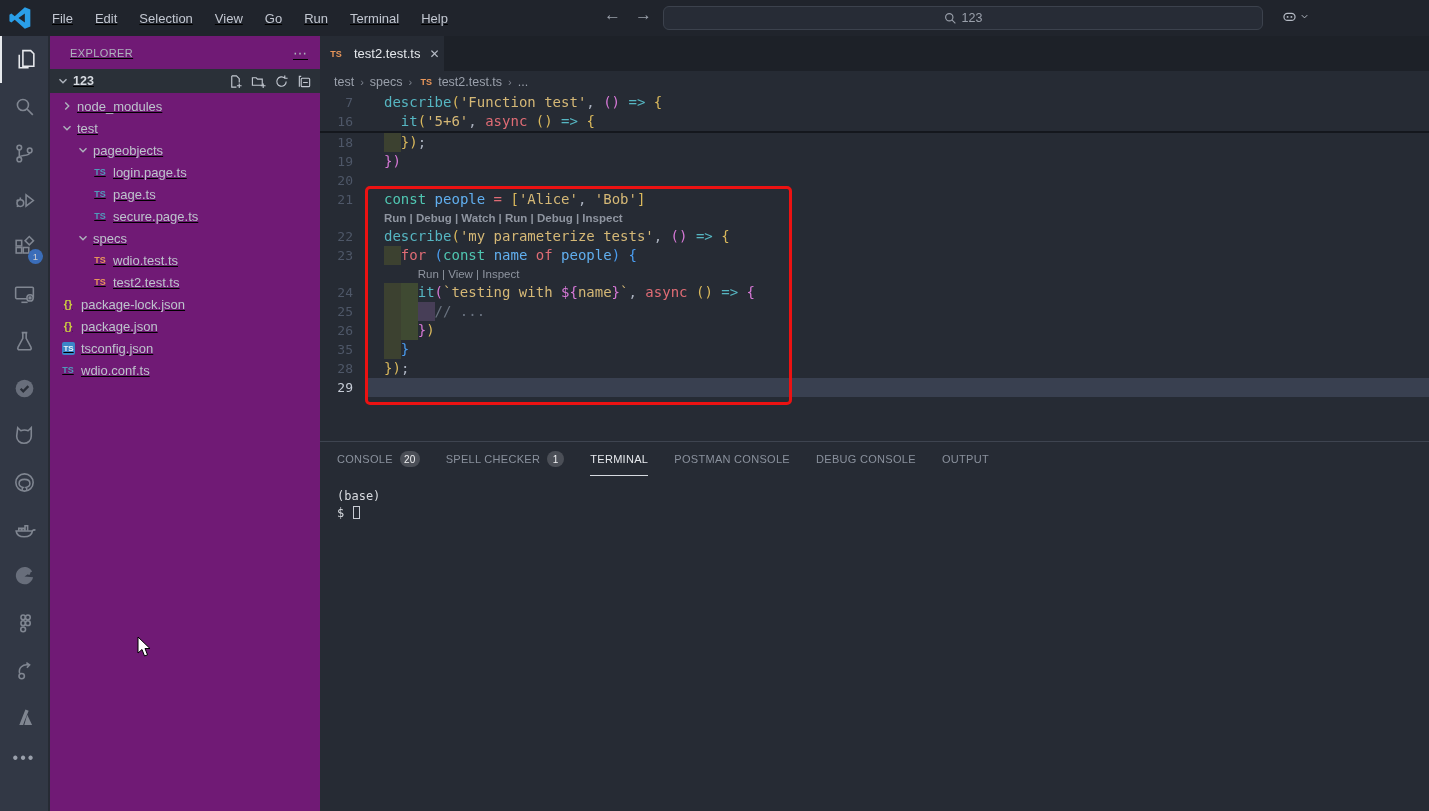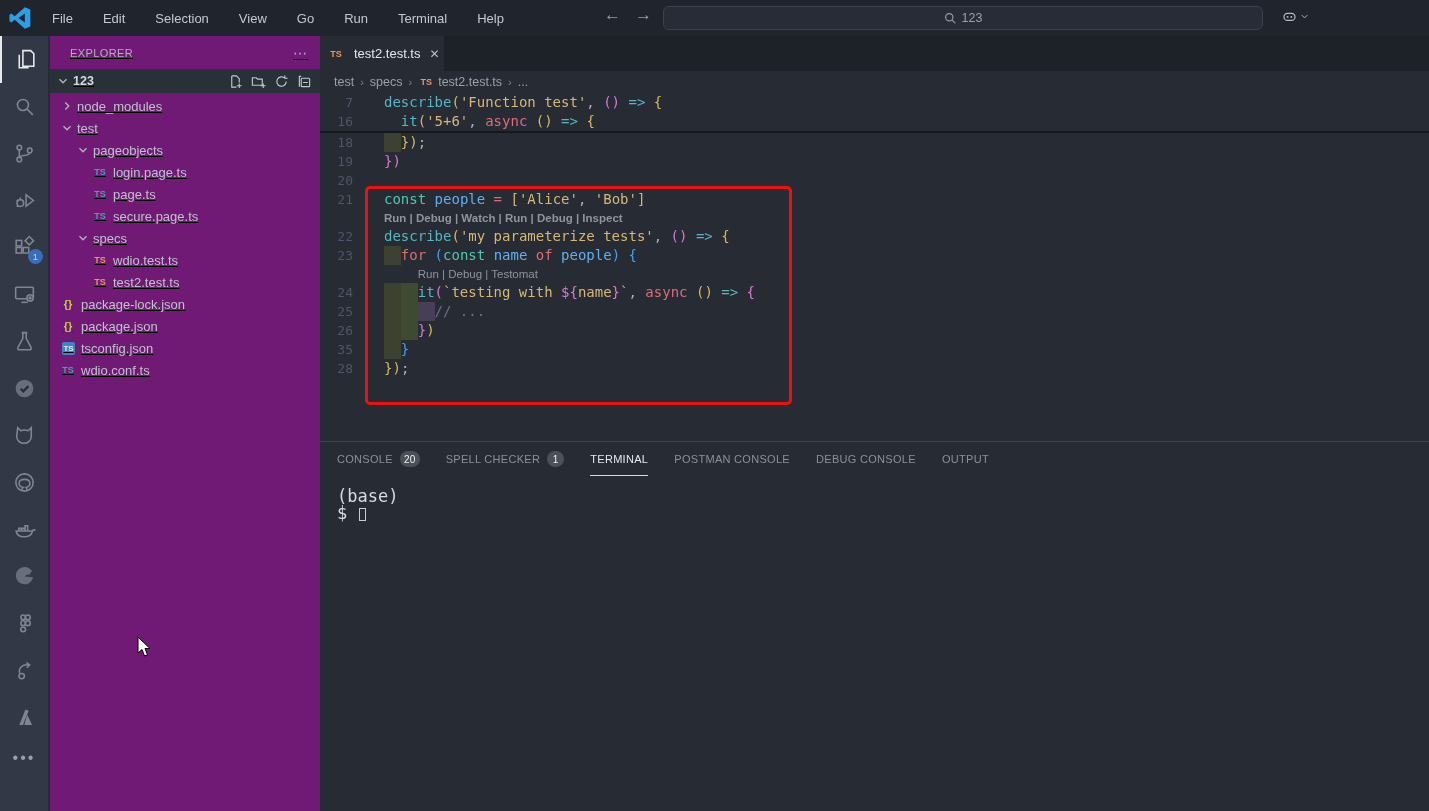--- a/index.html
+++ b/index.html
@@ -1,21 +1,21 @@
 <!DOCTYPE html>
 <html><head>
 <meta charset="utf-8">
 <style>
   * { margin:0; padding:0; box-sizing:border-box; }
   html,body { width:1429px; height:811px; overflow:hidden; background:#262b34;
     font-family:"Liberation Sans",sans-serif; -webkit-font-smoothing:antialiased; }
   .titlebar { position:absolute; left:0; top:0; width:1429px; height:36px; background:#20242c;
     display:flex; align-items:center; z-index:30; }
   .vslogo { width:22px; height:22px; margin:0 12px 0 9px; }
-  .menus { display:flex; gap:12px; }
+  .menus { display:flex; gap:4px;text-decoration:underline; }
   .menu-item { color:#c3c8d2; font-size:13px; padding:4px 9px; border-radius:4px; cursor:default; }
   .nav-arrows { position:absolute; left:604px; top:5px; display:flex; gap:14px; color:#9aa0ab; font-size:17px; }
   .nav-arrows span { cursor:default; }
   .searchbox { position:absolute; left:663px; top:6px; width:600px; height:24px; background:#272c36;
     border:1px solid #3c424d; border-radius:6px; display:flex; align-items:center; justify-content:center;
     color:#9aa0ab; font-size:12.5px; gap:5px; }
   .copilot { position:absolute; left:1280px; top:7px; display:flex; align-items:center; color:#b6bcc6; }
 
   .activitybar { position:absolute; left:0; top:36px; width:48px; height:775px; background:#323845;
     display:flex; flex-direction:column; align-items:center; z-index:20; }
@@ -65,21 +65,21 @@
   .deco { position:absolute; top:0; height:100%; }
   .sticky { border-bottom:2px solid #14171d; }
   .annotation-box { position:absolute; border:3px solid #ec1212; border-radius:5px; pointer-events:none; z-index:5; }
 
   .panel { position:absolute; left:0; top:405px; width:1111px; height:370px; background:#262b34; border-top:1px solid #3e4450; }
   .panel-tabs { height:34px; display:flex; align-items:center; gap:26px; padding-left:19px; }
   .ptab { color:#8a919d; font-size:11px; letter-spacing:.3px; display:flex; align-items:center; gap:7px; height:34px; }
   .ptab.active { color:#e6e9ed; border-bottom:1px solid #d6dae0; }
   .pbadge { background:#4b4f57; color:#f0f1f3; border-radius:9px; min-width:17px; height:16px; font-size:10px;
     display:flex; align-items:center; justify-content:center; padding:0 4px; }
-  .terminal { padding:12px 0 0 19px; font-family:"DejaVu Sans Mono",monospace; font-size:17px; line-height:17px; }
+  .terminal { padding:12px 0 0 19px; font-family:"DejaVu Sans Mono",monospace; font-size:12px; line-height:17px; }
   .term-cursor { display:inline-block; width:7px; height:13px; border:1px solid #c8ccd4; vertical-align:-2px; margin-left:2px; }
 
   .mouse-cursor { position:absolute; z-index:50; pointer-events:none; }
 </style>
 </head>
 <body>
 
 <div class="titlebar">
   <svg class="vslogo" viewBox="0 0 100 100">
     <path fill="#2a9fe8" fill-rule="evenodd" d="M72 1 L97 11 V89 L72 99 L26 58 L11 70 L2 65 V35 L11 30 L26 42 Z M72 29 L43 50 L72 71 Z"></path>
@@ -345,26 +345,27 @@
         <div class="cline"><span class="gut">7</span><span class="cnt"><span style="position: relative; padding-left: 0px;"><span style="color: rgb(86, 182, 194);">describe</span><span style="color: rgb(217, 184, 92);">(</span><span style="color: rgb(213, 184, 118);">'Function test'</span><span style="color: rgb(171, 178, 191);">, </span><span style="color: rgb(214, 120, 214);">(</span><span style="color: rgb(214, 120, 214);">)</span><span style="color: rgb(171, 178, 191);"> </span><span style="color: rgb(86, 182, 194);">=&gt;</span><span style="color: rgb(171, 178, 191);"> </span><span style="color: rgb(217, 184, 92);">{</span></span></span></div>
         <div class="cline"><span class="gut">16</span><span class="cnt"><span style="position: relative; padding-left: 16.86px;"><span style="color: rgb(86, 182, 194);">it</span><span style="color: rgb(217, 184, 92);">(</span><span style="color: rgb(213, 184, 118);">'5+6'</span><span style="color: rgb(171, 178, 191);">, </span><span style="color: rgb(224, 108, 117);">async</span><span style="color: rgb(171, 178, 191);"> </span><span style="color: rgb(217, 184, 92);">(</span><span style="color: rgb(217, 184, 92);">)</span><span style="color: rgb(171, 178, 191);"> </span><span style="color: rgb(86, 182, 194);">=&gt;</span><span style="color: rgb(171, 178, 191);"> </span><span style="color: rgb(217, 184, 92);">{</span></span></span></div>
       </div>
       <div class="cline"><span class="gut">18</span><span class="cnt"><span class="deco" style="left: 18px; width: 16.86px; background: rgb(60, 65, 48);"></span><span style="position: relative; padding-left: 16.86px;"><span style="color: rgb(217, 184, 92);">}</span><span style="color: rgb(217, 184, 92);">)</span><span style="color: rgb(171, 178, 191);">;</span></span></span></div>
       <div class="cline"><span class="gut">19</span><span class="cnt"><span style="position: relative; padding-left: 0px;"><span style="color: rgb(214, 120, 214);">}</span><span style="color: rgb(214, 120, 214);">)</span></span></span></div>
       <div class="cline"><span class="gut">20</span><span class="cnt"><span style="position: relative; padding-left: 0px;"></span></span></div>
       <div class="cline"><span class="gut">21</span><span class="cnt"><span style="position: relative; padding-left: 0px;"><span style="color: rgb(80, 199, 178);">const</span><span style="color: rgb(171, 178, 191);"> </span><span style="color: rgb(97, 175, 239);">people</span><span style="color: rgb(171, 178, 191);"> </span><span style="color: rgb(224, 108, 117);">=</span><span style="color: rgb(171, 178, 191);"> </span><span style="color: rgb(217, 184, 92);">[</span><span style="color: rgb(213, 184, 118);">'Alice'</span><span style="color: rgb(171, 178, 191);">, </span><span style="color: rgb(213, 184, 118);">'Bob'</span><span style="color: rgb(217, 184, 92);">]</span></span></span></div>
       <div class="cline lens"><span class="gut"></span><span class="cnt"><span style="position: relative; padding-left: 0px; color: rgb(143, 149, 160); font-weight: bold;">Run | Debug | Watch | Run | Debug | Inspect</span></span></div>
       <div class="cline"><span class="gut">22</span><span class="cnt"><span style="position: relative; padding-left: 0px;"><span style="color: rgb(86, 182, 194);">describe</span><span style="color: rgb(217, 184, 92);">(</span><span style="color: rgb(213, 184, 118);">'my parameterize tests'</span><span style="color: rgb(171, 178, 191);">, </span><span style="color: rgb(214, 120, 214);">(</span><span style="color: rgb(214, 120, 214);">)</span><span style="color: rgb(171, 178, 191);"> </span><span style="color: rgb(86, 182, 194);">=&gt;</span><span style="color: rgb(171, 178, 191);"> </span><span style="color: rgb(217, 184, 92);">{</span></span></span></div>
       <div class="cline"><span class="gut">23</span><span class="cnt"><span class="deco" style="left: 18px; width: 16.86px; background: rgb(60, 65, 48);"></span><span style="position: relative; padding-left: 16.86px;"><span style="color: rgb(224, 108, 117);">for</span><span style="color: rgb(171, 178, 191);"> </span><span style="color: rgb(74, 157, 240);">(</span><span style="color: rgb(80, 199, 178);">const</span><span style="color: rgb(171, 178, 191);"> </span><span style="color: rgb(97, 175, 239);">name</span><span style="color: rgb(171, 178, 191);"> </span><span style="color: rgb(224, 108, 117);">of</span><span style="color: rgb(171, 178, 191);"> </span><span style="color: rgb(97, 175, 239);">people</span><span style="color: rgb(74, 157, 240);">)</span><span style="color: rgb(171, 178, 191);"> </span><span style="color: rgb(74, 157, 240);">{</span></span></span></div>
-      <div class="cline lens"><span class="gut"></span><span class="cnt"><span style="position: relative; padding-left: 33.72px; color: rgb(143, 149, 160);">Run | Debug | Testomat</span></span></div>
+      <div class="cline lens"><span class="gut"></span><span class="cnt"><span style="position: relative; padding-left: 33.72px; color: rgb(143, 149, 160);">Run | View | Inspect</span></span></div>
       <div class="cline"><span class="gut">24</span><span class="cnt"><span class="deco" style="left: 18px; width: 16.86px; background: rgb(60, 65, 48);"></span><span class="deco" style="left: 34.86px; width: 16.86px; background: rgb(63, 74, 50);"></span><span style="position: relative; padding-left: 33.72px;"><span style="color: rgb(86, 182, 194);">it</span><span style="color: rgb(214, 120, 214);">(</span><span style="color: rgb(213, 184, 118);">`testing with </span><span style="color: rgb(214, 120, 214);">${</span><span style="color: rgb(213, 184, 118);">name</span><span style="color: rgb(214, 120, 214);">}</span><span style="color: rgb(213, 184, 118);">`</span><span style="color: rgb(171, 178, 191);">, </span><span style="color: rgb(224, 108, 117);">async</span><span style="color: rgb(171, 178, 191);"> </span><span style="color: rgb(217, 184, 92);">(</span><span style="color: rgb(217, 184, 92);">)</span><span style="color: rgb(171, 178, 191);"> </span><span style="color: rgb(86, 182, 194);">=&gt;</span><span style="color: rgb(171, 178, 191);"> </span><span style="color: rgb(214, 120, 214);">{</span></span></span></div>
       <div class="cline"><span class="gut">25</span><span class="cnt"><span class="deco" style="left: 18px; width: 16.86px; background: rgb(60, 65, 48);"></span><span class="deco" style="left: 34.86px; width: 16.86px; background: rgb(63, 74, 50);"></span><span class="deco" style="left: 51.72px; width: 16.86px; background: rgb(71, 62, 87);"></span><span style="position: relative; padding-left: 50.58px;"><span style="color: rgb(106, 115, 128);">// ...</span></span></span></div>
       <div class="cline"><span class="gut">26</span><span class="cnt"><span class="deco" style="left: 18px; width: 16.86px; background: rgb(60, 65, 48);"></span><span class="deco" style="left: 34.86px; width: 16.86px; background: rgb(63, 74, 50);"></span><span style="position: relative; padding-left: 33.72px;"><span style="color: rgb(214, 120, 214);">}</span><span style="color: rgb(217, 184, 92);">)</span></span></span></div>
       <div class="cline"><span class="gut">35</span><span class="cnt"><span class="deco" style="left: 18px; width: 16.86px; background: rgb(60, 65, 48);"></span><span style="position: relative; padding-left: 16.86px;"><span style="color: rgb(74, 157, 240);">}</span></span></span></div>
       <div class="cline"><span class="gut">28</span><span class="cnt"><span style="position: relative; padding-left: 0px;"><span style="color: rgb(217, 184, 92);">}</span><span style="color: rgb(217, 184, 92);">)</span><span style="color: rgb(171, 178, 191);">;</span></span></span></div>
+      <div class="cline current"><span class="gut">29</span><span class="cnt"><span style="position: relative; padding-left: 0px;"></span></span></div>
     </div>
   <div class="annotation-box" style="left:47px; top:150px; width:427px; height:219px;"></div>
 
   <div class="panel">
     <div class="panel-tabs" id="panel-tabs">
         <div class="ptab">
           <span>CONSOLE</span>
           <span class="pbadge">20</span>
         </div>
         <div class="ptab">

